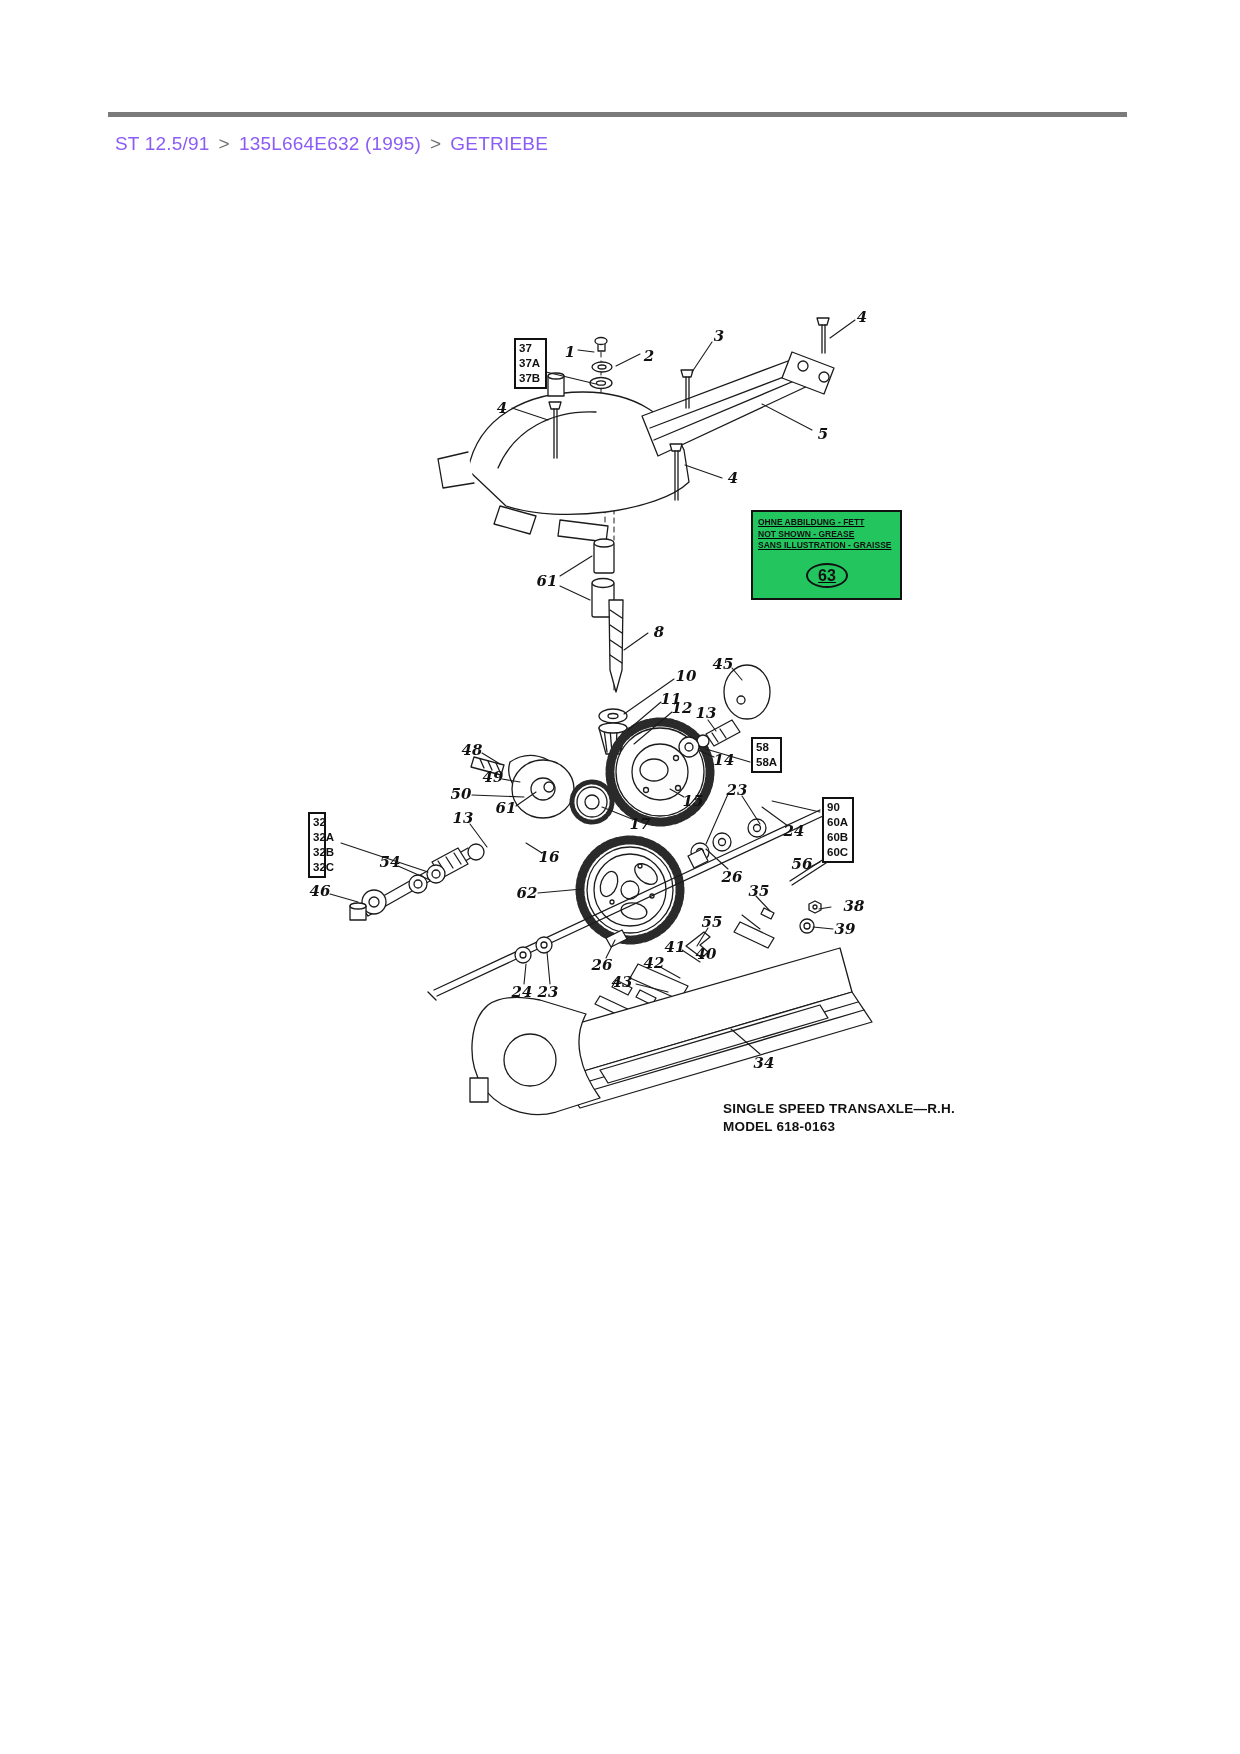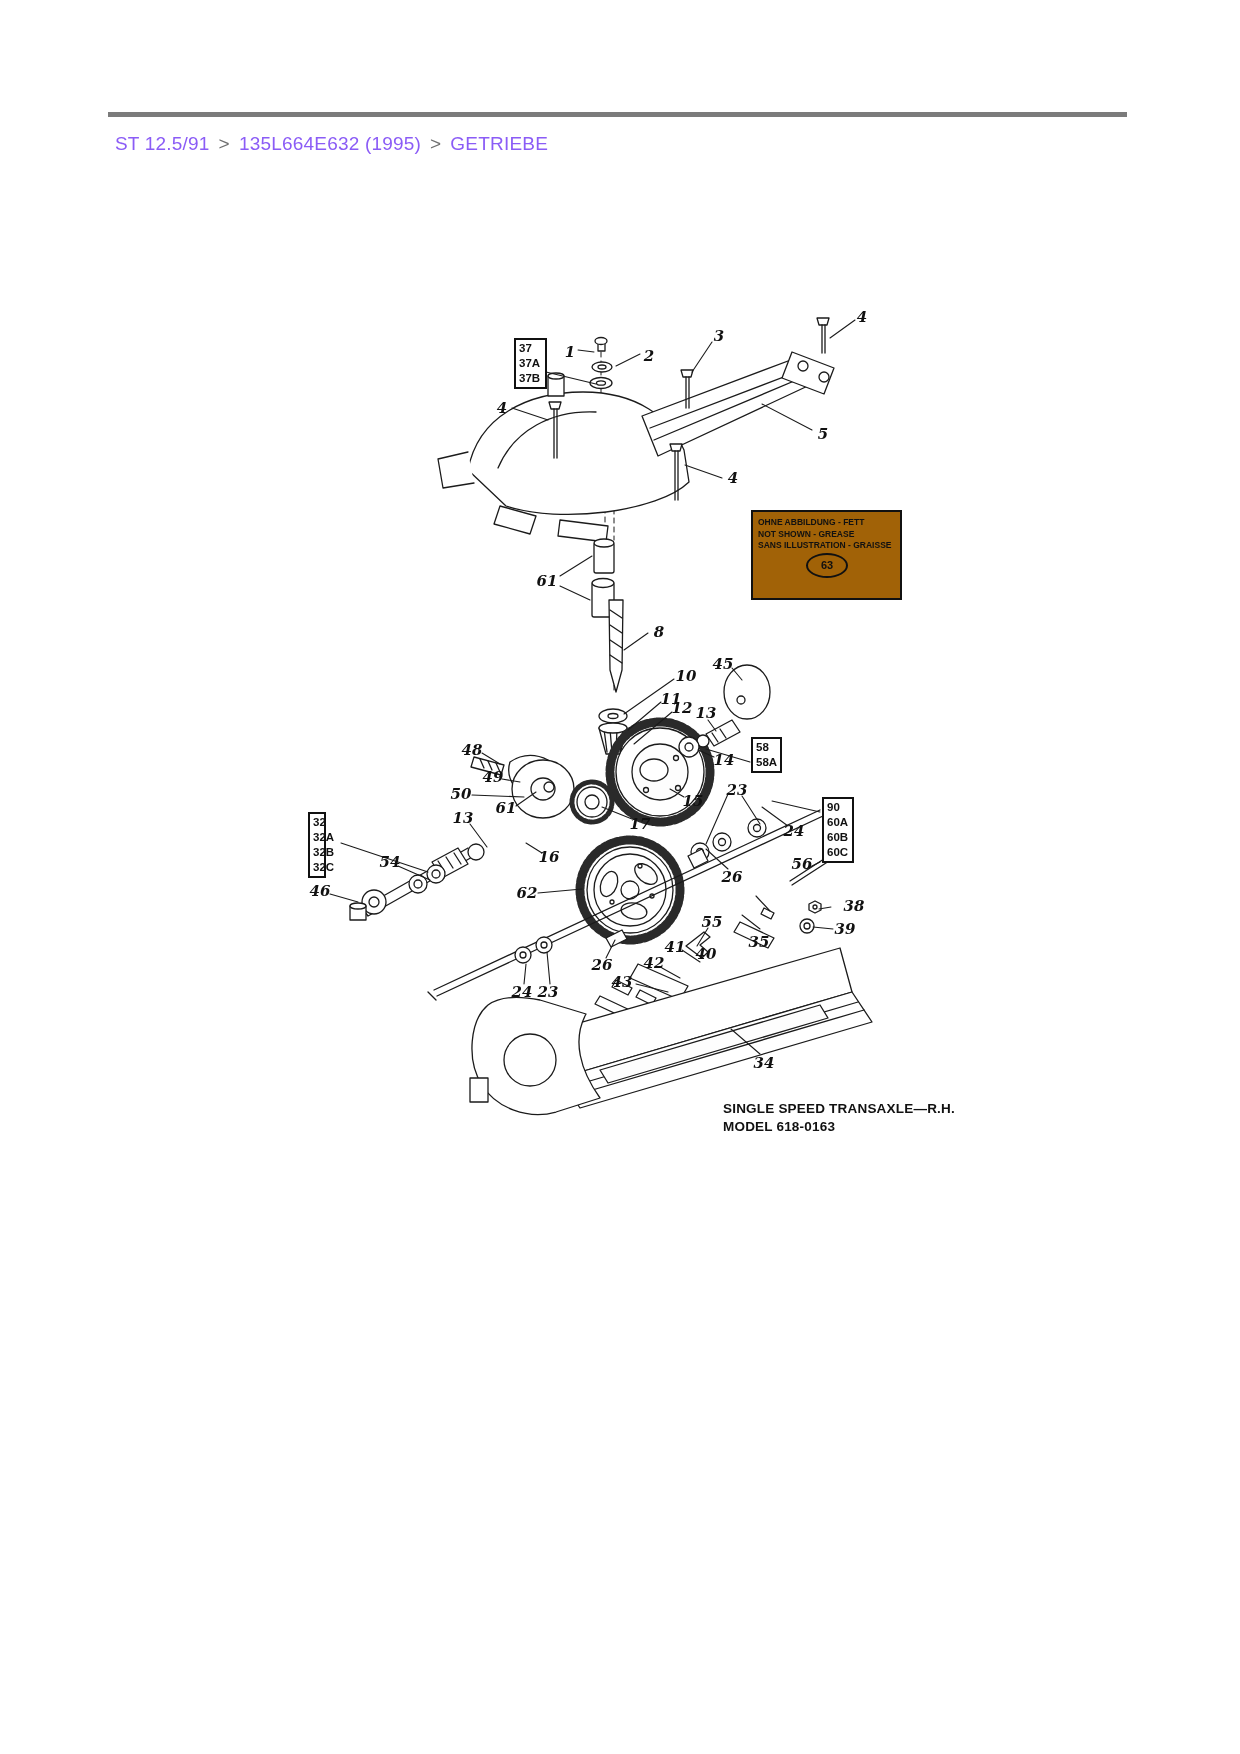--- a/index.html
+++ b/index.html
@@ -20,26 +20,26 @@
     position:absolute;transform:translate(-50%,-50%);
     font-family:"DejaVu Serif",serif;font-style:italic;font-weight:bold;
     font-size:15px;color:#111;white-space:nowrap;
   }
   .ref-box{
     position:absolute;box-sizing:border-box;border:2px solid #111;background:#fff;
     padding:1px 3px;font-weight:bold;font-size:11.5px;line-height:15px;color:#111;
   }
   .note-box{
     position:absolute;left:751px;top:510px;width:151px;height:90px;box-sizing:border-box;
-    border:2px solid #111;background:#a16207;padding:5px 4px 0 5px;
+    border:2px solid #111;background:#22c55e;padding:5px 4px 0 5px;text-decoration:underline;
   }
   .note-line{font-weight:bold;font-size:8.5px;line-height:11.5px;color:#111;white-space:nowrap;}
   .note-callout{
     width:38px;height:21px;border:2px solid #111;border-radius:50%;
-    margin:1px auto 0 auto;text-align:center;font-weight:bold;font-size:11px;
+    margin:11px auto 0 auto;text-align:center;font-weight:bold;font-size:16px;
     line-height:21px;color:#111;
   }
   .caption{position:absolute;left:723px;top:1100px;color:#111;}
   .caption div{font-weight:bold;font-size:13.5px;line-height:18px;letter-spacing:0.2px;white-space:nowrap;}
 </style>
 </head>
 <body>
 
 <div class="top-rule"></div>
 <div class="breadcrumb"><span class="bc-item">ST 12.5/91</span><span class="bc-sep">&gt;</span><span class="bc-item">135L664E632 (1995)</span><span class="bc-sep">&gt;</span><span class="bc-item">GETRIEBE</span></div>
@@ -294,21 +294,21 @@
       <div class="part-label" style="left: 461px; top: 794px;">50</div>
       <div class="part-label" style="left: 506px; top: 808px;">61</div>
       <div class="part-label" style="left: 463px; top: 818px;">13</div>
       <div class="part-label" style="left: 390px; top: 862px;">54</div>
       <div class="part-label" style="left: 320px; top: 891px;">46</div>
       <div class="part-label" style="left: 549px; top: 857px;">16</div>
       <div class="part-label" style="left: 527px; top: 893px;">62</div>
       <div class="part-label" style="left: 794px; top: 831px;">24</div>
       <div class="part-label" style="left: 732px; top: 877px;">26</div>
       <div class="part-label" style="left: 802px; top: 864px;">56</div>
-      <div class="part-label" style="left: 759px; top: 942px; font-style: italic;">35</div>
+      <div class="part-label" style="left: 759px; top: 891px; font-style: italic;">35</div>
       <div class="part-label" style="left: 706px; top: 909px; margin-top: 45px;">40</div>
       <div class="part-label" style="left: 712px; top: 922px;">55</div>
       <div class="part-label" style="left: 854px; top: 906px;">38</div>
       <div class="part-label" style="left: 845px; top: 929px;">39</div>
       <div class="part-label" style="left: 675px; top: 947px;">41</div>
       <div class="part-label" style="left: 654px; top: 963px;">42</div>
       <div class="part-label" style="left: 622px; top: 982px;">43</div>
       <div class="part-label" style="left: 602px; top: 965px;">26</div>
       <div class="part-label" style="left: 522px; top: 992px;">24</div>
       <div class="part-label" style="left: 548px; top: 992px;">23</div>

